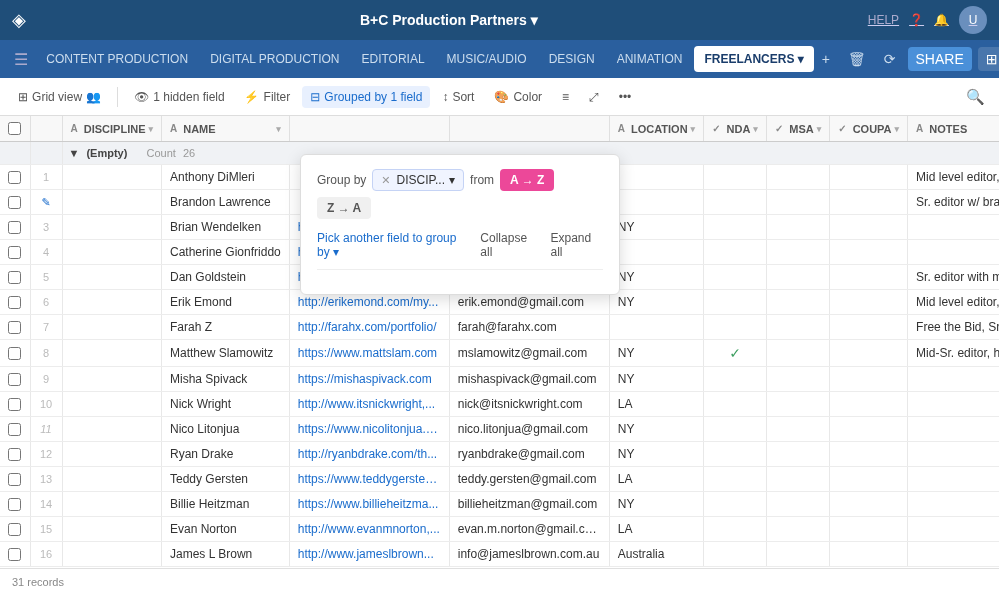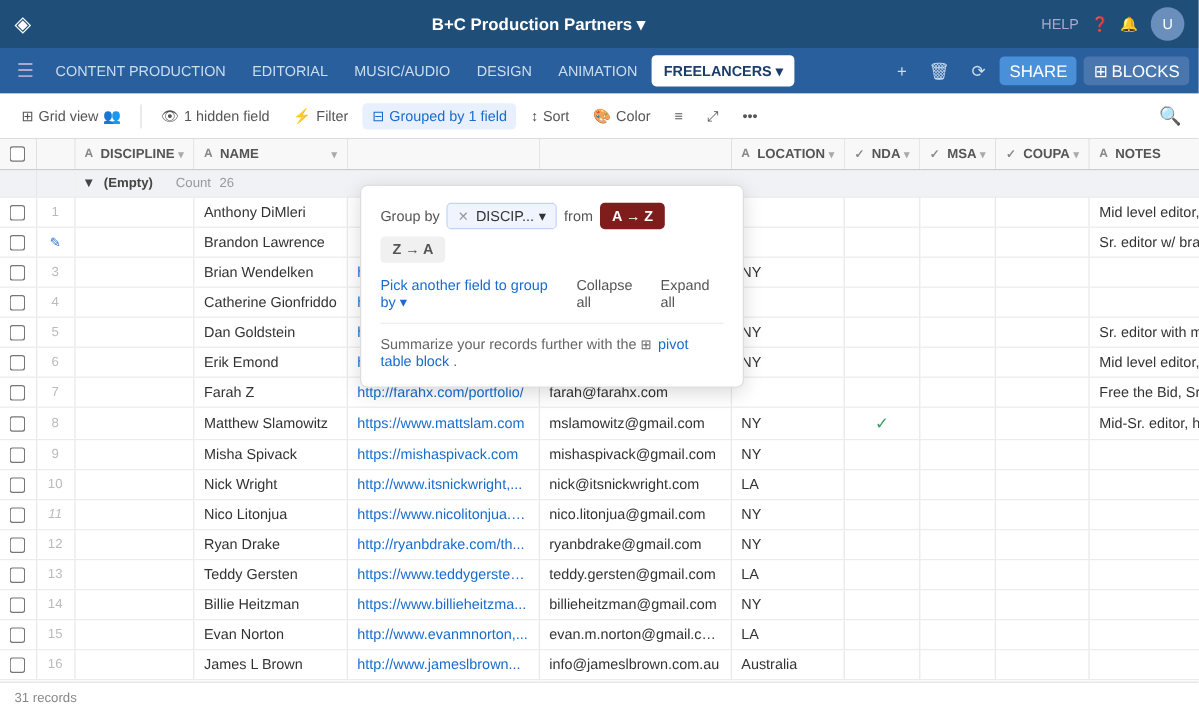--- a/index.html
+++ b/index.html
@@ -3,21 +3,21 @@
   <meta charset="utf-8">
   <style>
     * { box-sizing: border-box; margin: 0; padding: 0; }
     body { font-family: -apple-system, BlinkMacSystemFont, 'Segoe UI', sans-serif; font-size: 13px; background: #fff; overflow: hidden; width: 999px; height: 594px; }
 
     
     .top-bar { background: #1f4e79; display: flex; align-items: center; height: 40px; padding: 0 12px; gap: 8px; }
     .top-bar-logo { color: #fff; font-size: 18px; margin-right: 4px; }
     .top-bar-title { color: #fff; font-size: 14px; font-weight: 600; flex: 1; text-align: center; }
     .top-bar-title span { cursor: pointer; }
-    .top-bar-actions { display: flex; align-items: center; gap: 10px; color: #cce; font-size: 12px; }
+    .top-bar-actions { display: flex; align-items: center; gap: 10px; color: #cce; font-size: 12px; text-decoration: underline; }
     .top-bar-actions span { color: #aac; cursor: pointer; }
     .top-bar-avatar { width: 28px; height: 28px; border-radius: 50%; background: #6a8fbd; display: flex; align-items: center; justify-content: center; color: #fff; font-size: 12px; cursor: pointer; }
 
     
     .nav-bar { background: #2a5f9e; display: flex; align-items: center; height: 38px; padding: 0 8px; gap: 2px; }
     .nav-hamburger { color: #aac; padding: 6px; cursor: pointer; font-size: 16px; }
     .nav-item { color: #cde; font-size: 12px; font-weight: 500; padding: 6px 10px; border-radius: 4px; cursor: pointer; white-space: nowrap; }
     .nav-item.freelancers { background: #fff; color: #1a3d6b; font-weight: 700; border-radius: 4px; }
     .nav-right { margin-left: auto; display: flex; align-items: center; gap: 6px; }
     .nav-btn { background: rgba(255,255,255,0.15); color: #fff; border: none; border-radius: 4px; padding: 4px 8px; font-size: 14px; cursor: pointer; display: flex; align-items: center; gap: 3px; }
@@ -58,21 +58,21 @@
 
     
     .status-bar { height: 26px; background: #fff; border-top: 1px solid #e0e0e0; display: flex; align-items: center; padding: 0 12px; font-size: 11px; color: #888; }
 
     
     .dropdown-overlay { position: absolute; top: 38px; left: 300px; z-index: 100; background: #fff; border: 1px solid #ddd; border-radius: 6px; box-shadow: 0 4px 16px rgba(0,0,0,0.15); width: 320px; padding: 14px 16px; }
     .dropdown-row { display: flex; align-items: center; gap: 6px; margin-bottom: 12px; flex-wrap: wrap; }
     .dropdown-label { font-size: 12px; color: #555; }
     .dropdown-chip { display: flex; align-items: center; gap: 4px; background: #f0f4ff; border: 1px solid #c5d3f5; border-radius: 4px; padding: 3px 8px; font-size: 12px; color: #333; cursor: pointer; }
     .dropdown-chip .x { color: #999; font-size: 11px; margin-right: 2px; }
-    .dropdown-sort-btn { display: flex; align-items: center; gap: 3px; background: #7f1d1d; color: #fff; border: none; border-radius: 4px; padding: 4px 10px; font-size: 12px; cursor: pointer; font-weight: 600; }
+    .dropdown-sort-btn { display: flex; align-items: center; gap: 3px; background: #ec4899; color: #fff; border: none; border-radius: 4px; padding: 4px 10px; font-size: 12px; cursor: pointer; font-weight: 600; }
     .dropdown-sort-btn.secondary { background: #f0f0f0; color: #555; }
     .dropdown-link { color: #1a6ccc; font-size: 12px; cursor: pointer; text-decoration: none; }
     .dropdown-collapse-row { display: flex; align-items: center; gap: 12px; margin-left: auto; }
     .dropdown-collapse-btn { font-size: 12px; color: #555; cursor: pointer; }
     .dropdown-divider { border: none; border-top: 1px solid #eee; margin: 10px 0; }
     .dropdown-pivot-row { font-size: 12px; color: #666; }
     .dropdown-pivot-link { color: #1a6ccc; text-decoration: none; cursor: pointer; }
     .pivot-icon { display: inline-block; font-size: 11px; margin-right: 2px; }
     .dropdown-row-2 { display: flex; align-items: center; gap: 8px; }
 
@@ -101,20 +101,21 @@
     <span>HELP</span>
     <span>❓</span>
     <span>🔔</span>
     <div class="top-bar-avatar">U</div>
   </div>
 </div>
 
 <div class="nav-bar">
   <span class="nav-hamburger">☰</span>
   <div class="nav-item">CONTENT PRODUCTION</div>
+  <div class="nav-item">DIGITAL PRODUCTION</div>
   <div class="nav-item">EDITORIAL</div>
   <div class="nav-item">MUSIC/AUDIO</div>
   <div class="nav-item">DESIGN</div>
   <div class="nav-item">ANIMATION</div>
   <div class="nav-item freelancers">
     <span>FREELANCERS</span>
     <span>▾</span>
   </div>
   <div class="nav-right">
     <span class="nav-icon-btn">+</span>
@@ -187,26 +188,20 @@
       <a class="dropdown-link">
         <span>Pick another field to group by</span>
         <span>▾</span>
       </a>
       <div class="dropdown-collapse-row">
         <span class="dropdown-collapse-btn">Collapse all</span>
         <span class="dropdown-collapse-btn">Expand all</span>
       </div>
     </div>
     <hr class="dropdown-divider">
-    <div class="dropdown-pivot-row">
-      <span>Summarize your records further with the</span>
-      <span> <span class="pivot-icon">⊞</span></span>
-      <a class="dropdown-pivot-link">pivot table block</a>
-      <span>.</span>
-    </div>
   </div>
 
   <div class="scroll-wrapper">
     <table class="data-table">
       <thead>
         <tr>
           <th class="col-check">
             <div class="checkbox-cell">
                 <input type="checkbox" style="">
               </div>

